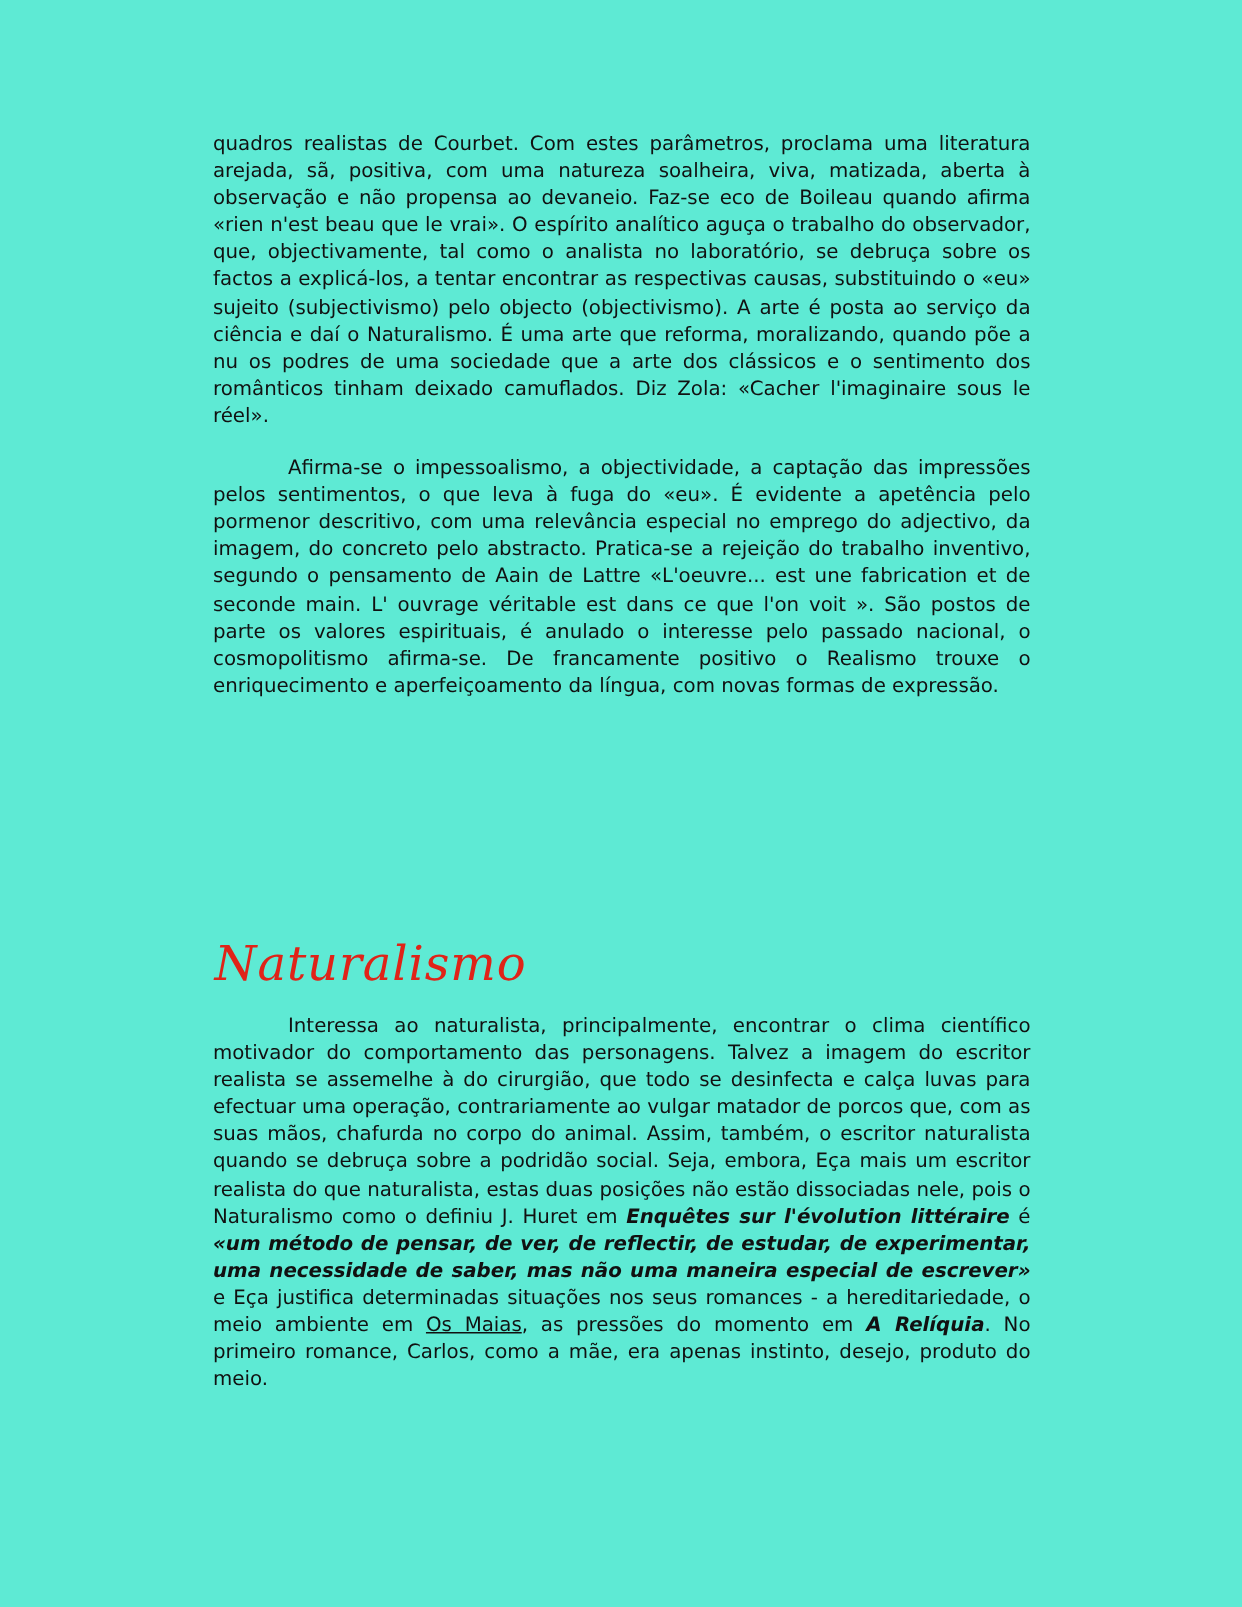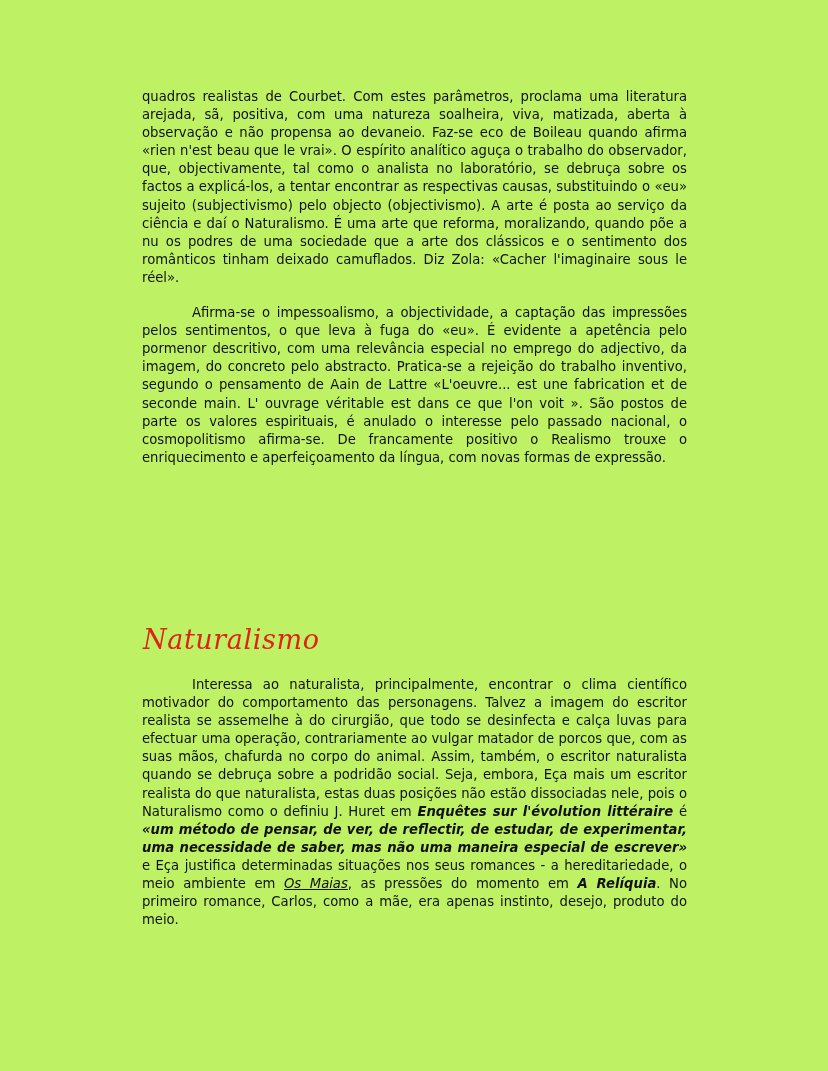--- a/index.html
+++ b/index.html
@@ -12,21 +12,21 @@
     width: 828px;
     height: 1071px;
     font-family: "DejaVu Sans", sans-serif;
     color: #000000;
     -webkit-font-smoothing: antialiased;
   }
   .page {
     position: relative;
     width: 828px;
     height: 1071px;
-    background: #bef264;
+    background: #5eead4;
     box-sizing: border-box;
   }
   p.body-par {
     margin: 0 0 17px 0;
     font-size: 13.2px;
     line-height: 18.1px;
     text-align: justify;
     text-indent: 50px;
     color: #111111;
     font-family: "DejaVu Sans", sans-serif;
@@ -35,21 +35,21 @@
   }
   p.body-par.no-indent {
     text-indent: 0;
   }
   p.body-par:last-child {
     margin-bottom: 0;
   }
   .section-heading {
     margin: 0;
     font-family: "DejaVu Serif", serif;
-    font-size: 27px;
+    font-size: 32px;
     font-weight: 400;
     font-style: italic;
     letter-spacing: 0.6px;
     line-height: 1;
     color: #e02318;
     white-space: nowrap;
   }
   .heading-block {
     position: absolute;
     left: 143px;
@@ -67,21 +67,20 @@
     position: absolute;
     left: 142px;
     top: 676px;
     width: 545px;
   }
   .ital {
     font-style: italic;
     font-weight: bold;
   }
   .ital-ul {
-    font-style: italic;
     text-decoration: underline;
   }
 </style>
 </head>
 <body>
 
 <div class="page">
 
   <div class="par-block-1">
     <p class="body-par no-indent">quadros realistas de Courbet. Com estes parâmetros, proclama uma literatura arejada, sã, positiva, com uma natureza soalheira, viva, matizada, aberta à observação e não propensa ao devaneio. Faz-se eco de Boileau quando afirma «rien n'est beau que le vrai». O espírito analítico aguça o trabalho do observador, que, objectivamente, tal como o analista no laboratório, se debruça sobre os factos a explicá-los, a tentar encontrar as respectivas causas, substituindo o «eu» sujeito (subjectivismo) pelo objecto (objectivismo). A arte é posta ao serviço da ciência e daí o Naturalismo. É uma arte que reforma, moralizando, quando põe a nu os podres de uma sociedade que a arte dos clássicos e o sentimento dos românticos tinham deixado camuflados. Diz Zola: «Cacher l'imaginaire sous le réel».</p>

